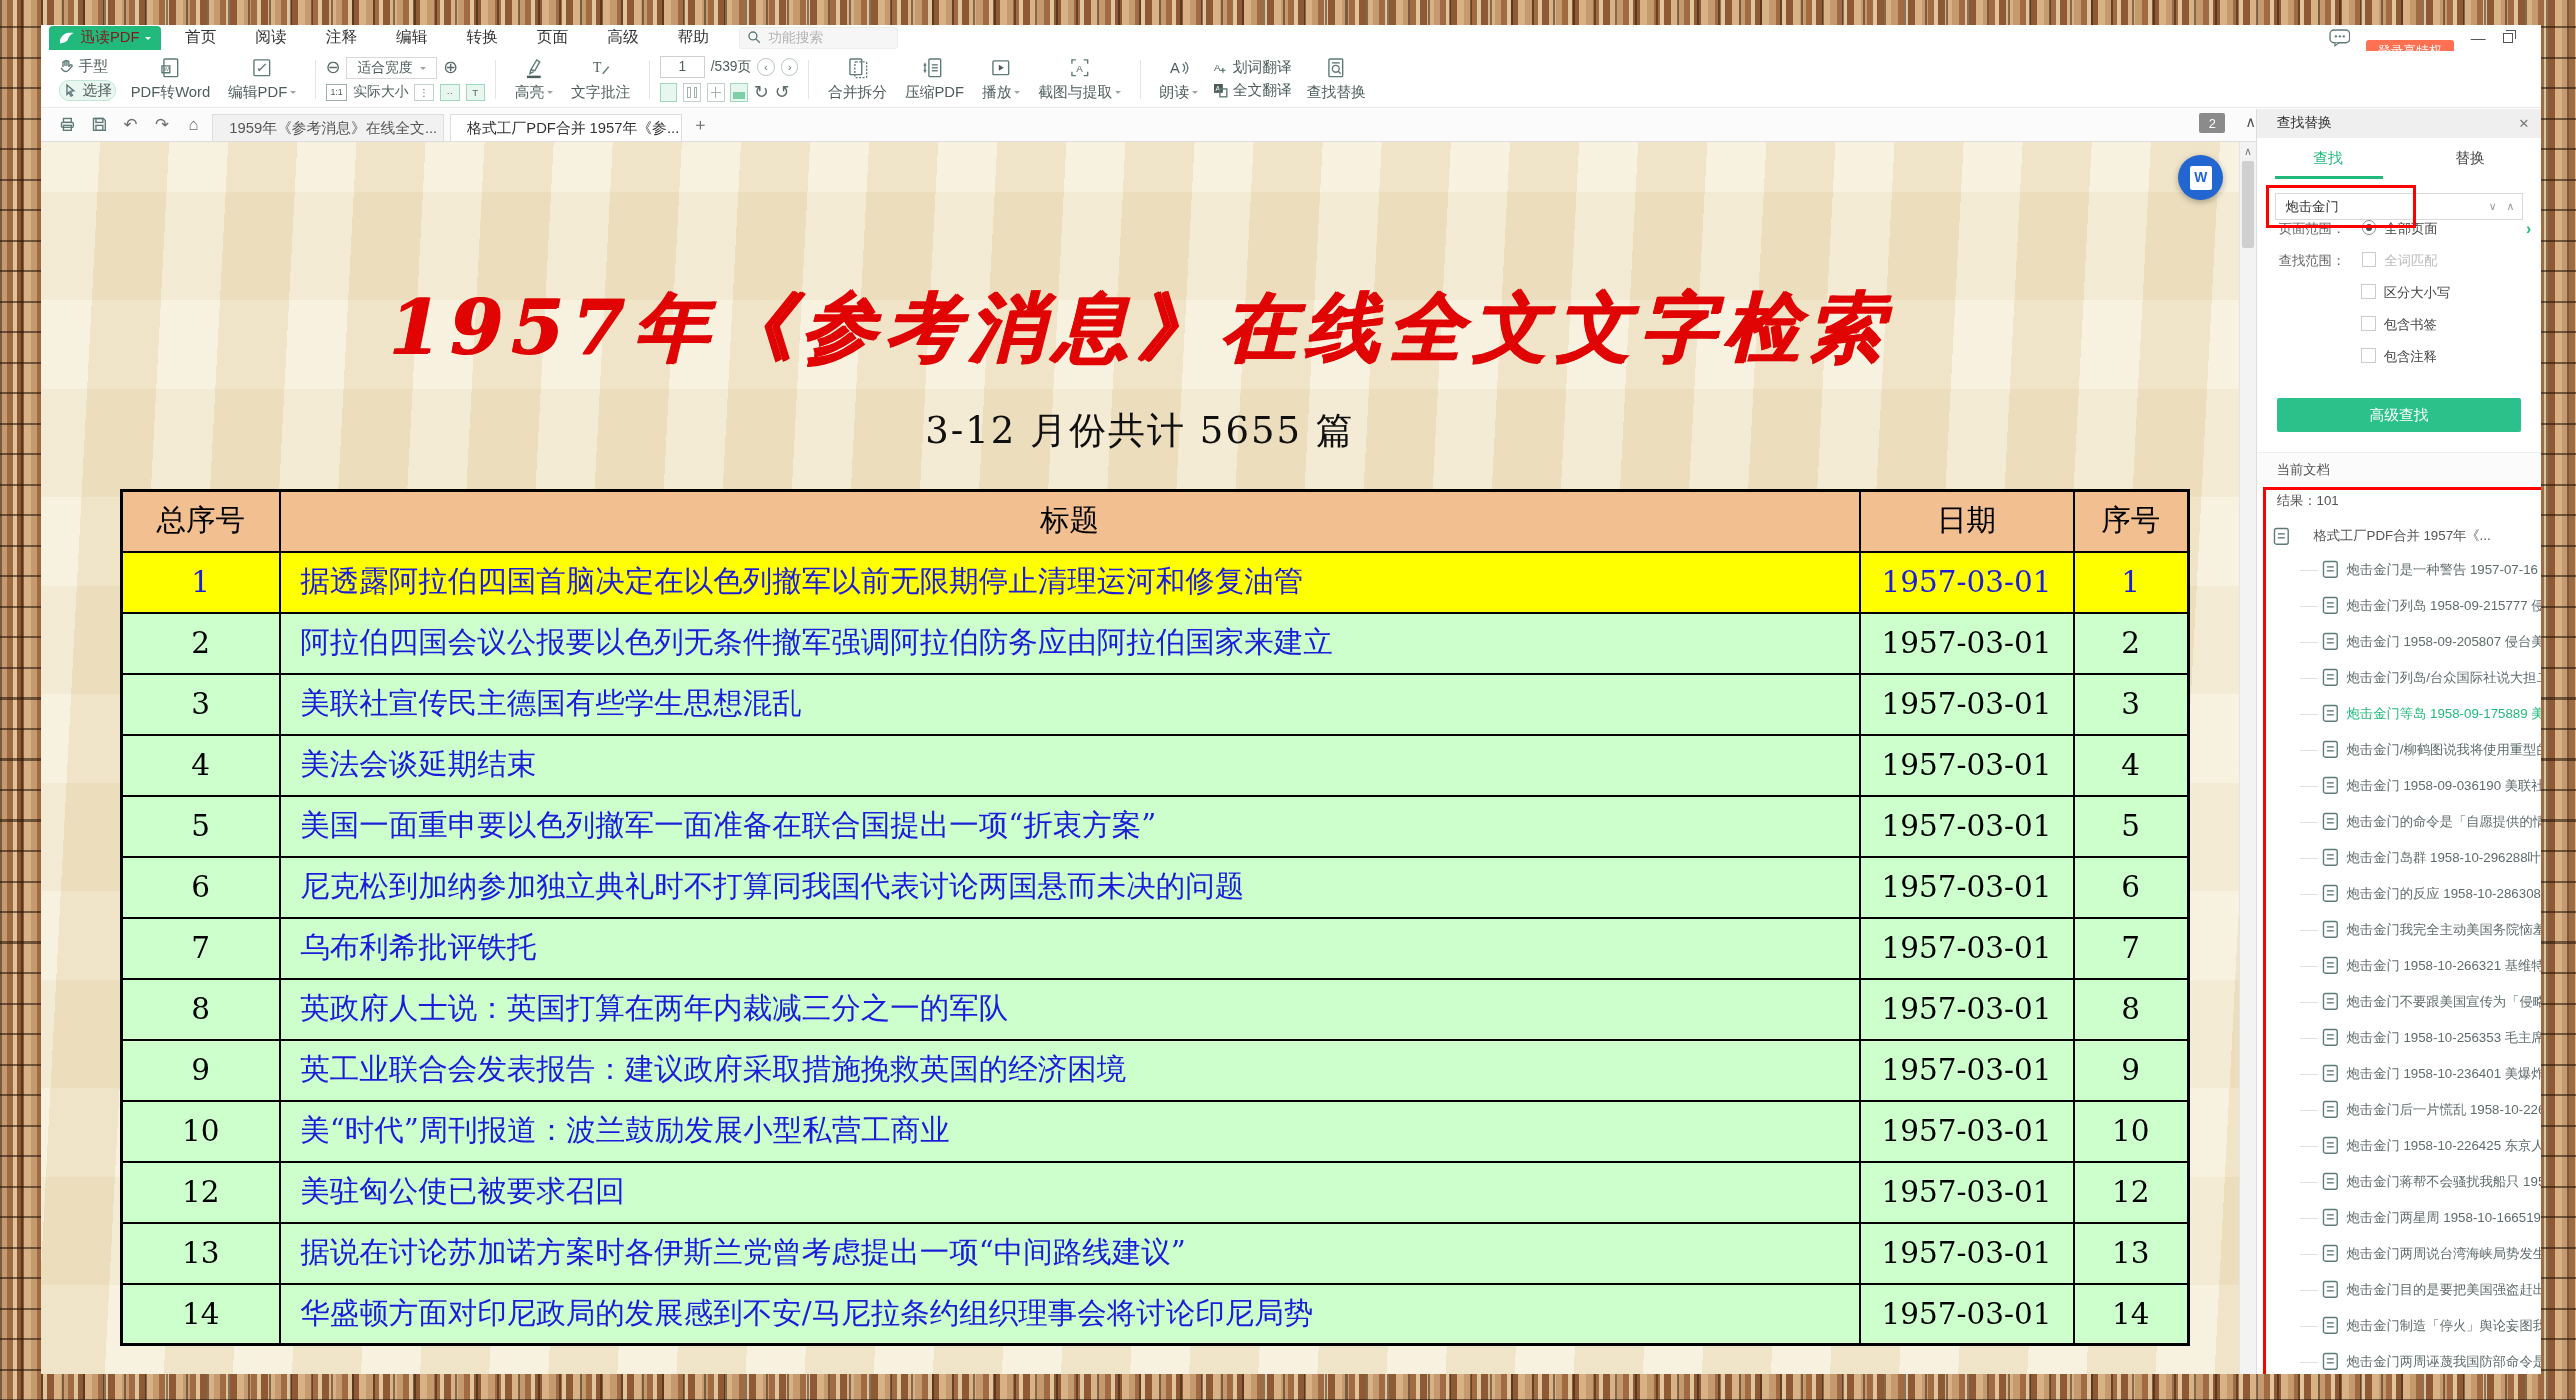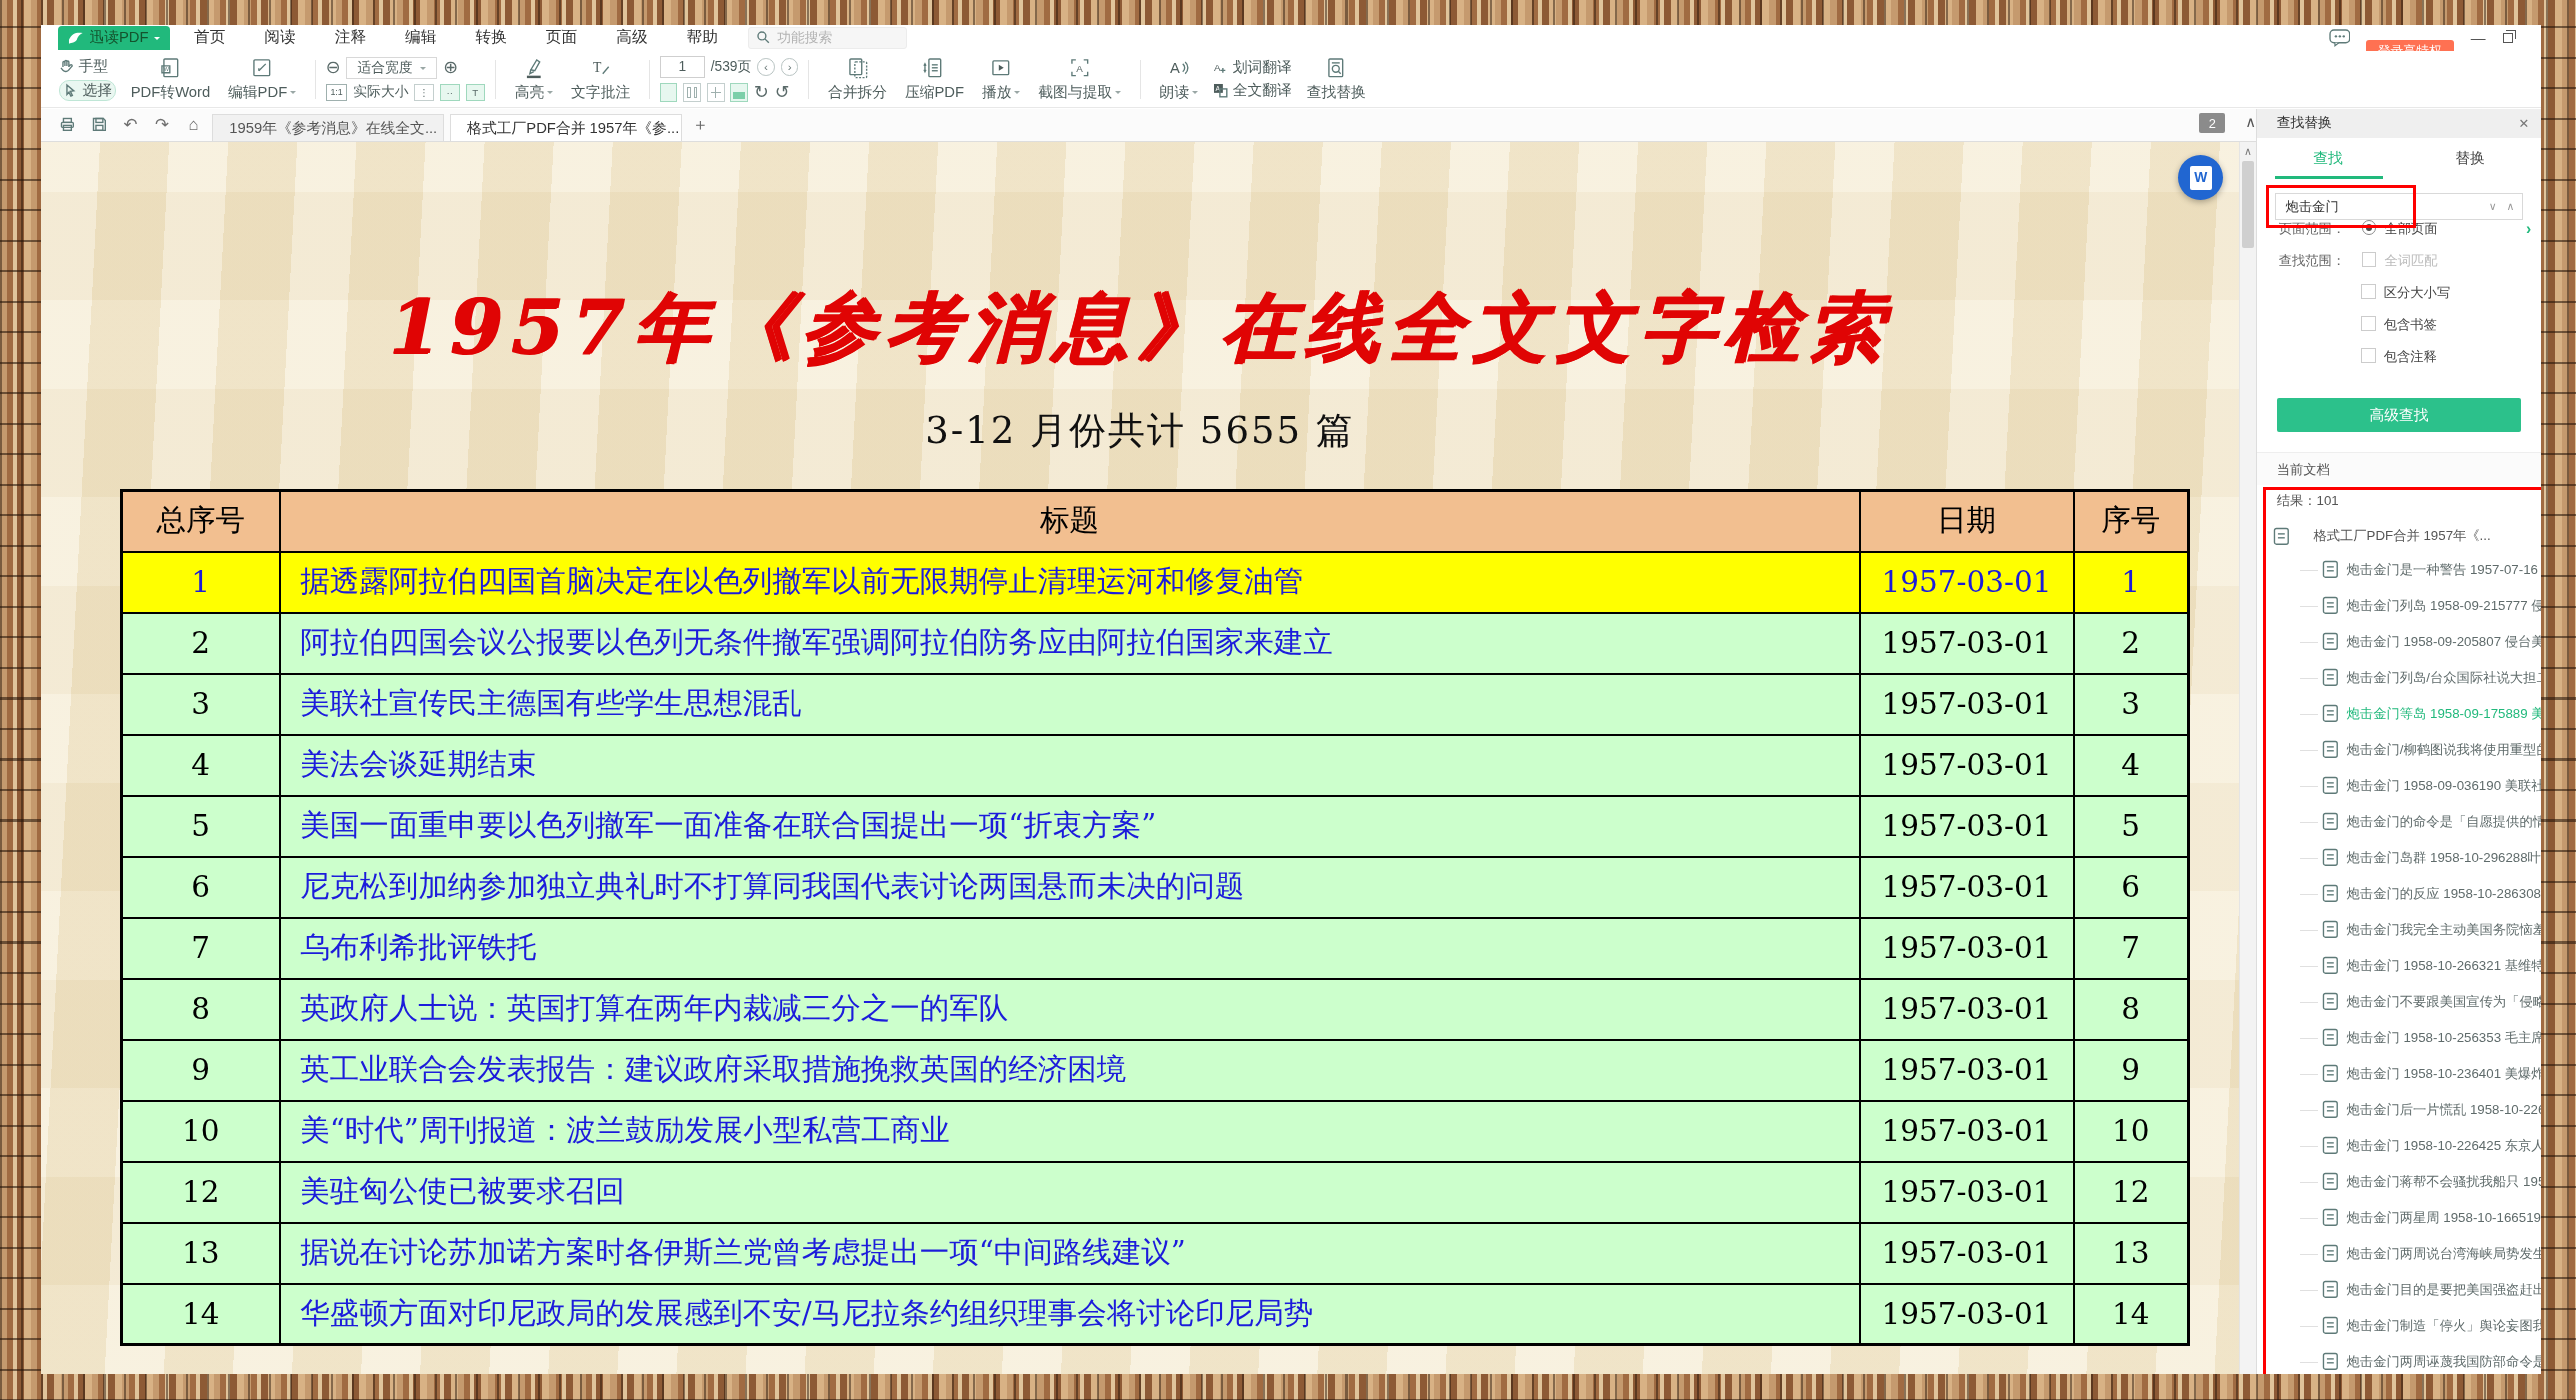--- a/index.html
+++ b/index.html
@@ -13,21 +13,21 @@
       repeating-linear-gradient(90deg, #c59a6e 0 6.9px, #a06b42 6.9px 12.8px, #e0c49b 12.8px 16.7px, #8d5a35 16.7px 23.6px, #d8b285 23.6px 30.5px),
       repeating-linear-gradient(0deg, #c08e60 0 8.9px, #ab7448 8.9px 17.7px, #d9b88c 17.7px 25.6px, #9a6038 25.6px 32px);
     position:relative;
   }
   .app{
     position:absolute; left:41px; top:24.6px; width:2500px; height:1349px;
     background:#fff; overflow:hidden;
   }
   
   .menubar{ position:absolute; left:0; top:0; width:100%; height:26.6px; background:#fff; display:flex; align-items:center; }
-  .logo-pill{ margin-left:17px; height:24.6px; background:#21b97c; color:#14532d; border-radius:3.9px 3.9px 0 0;
+  .logo-pill{ margin-left:8px; height:24.6px; background:#21b97c; color:#7f1d1d; border-radius:3.9px 3.9px 0 0;
     display:flex; align-items:center; gap:5.9px; padding:0 9.8px; font-size:14.8px; }
   .logo-pill .bird{ width:15.7px; height:13.8px; }
   .caret{ width:0; height:0; border:3.9px solid transparent; border-top-color:#fff; margin-top:3.9px; }
   .caret.gray{ border-top-color:#9aa7a5; }
   .menus{ display:flex; gap:35px; margin-left:21.7px; font-size:15.7px; color:#333; height:100%; align-items:center; }
   .menu-item{ position:relative; padding:2px 2px; cursor:default; }
   .menu-item.active::after{ content:""; position:absolute; left:-3.9px; right:-3.9px; bottom:-3.9px; height:3px; background:#21b97c; }
   .fn-search{ margin-left:27.6px; width:159px; height:21.7px; background:#f6f6f6; border:1px solid #ececec; border-radius:3px;
     display:flex; align-items:center; gap:5.9px; padding:0 7.9px; color:#b3b3b3; font-size:13.8px; }
   .menubar-right{ margin-left:auto; display:flex; align-items:center; gap:15.7px; padding-right:27.6px; }

